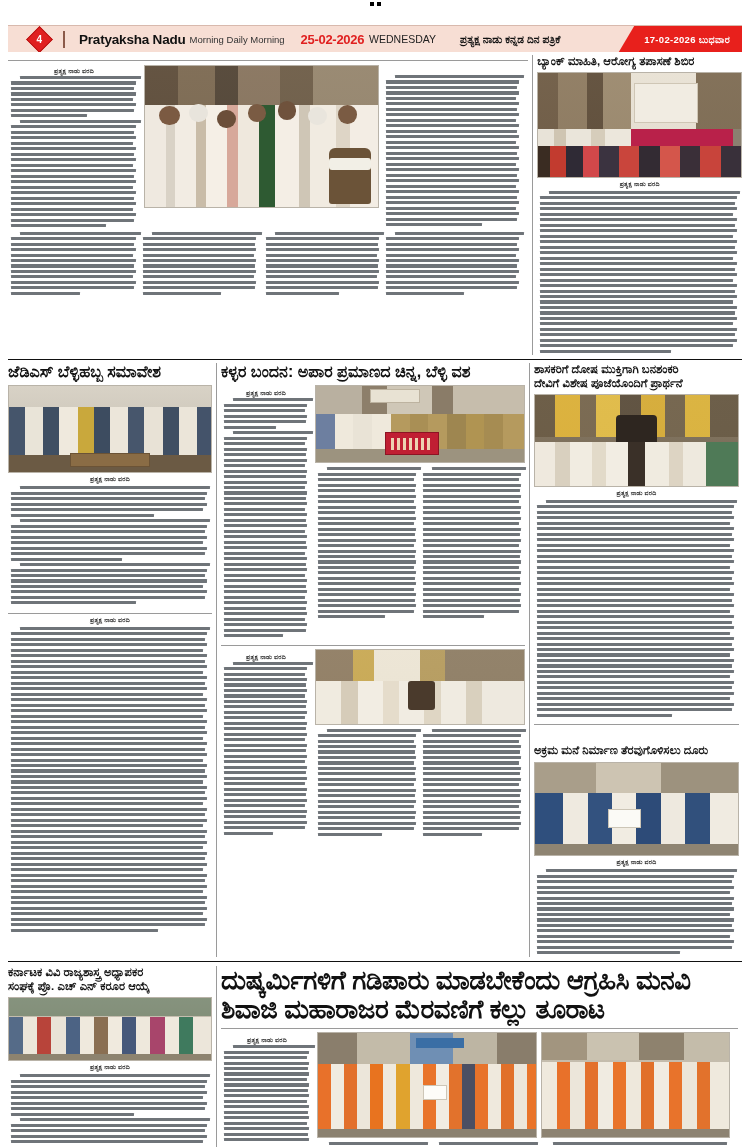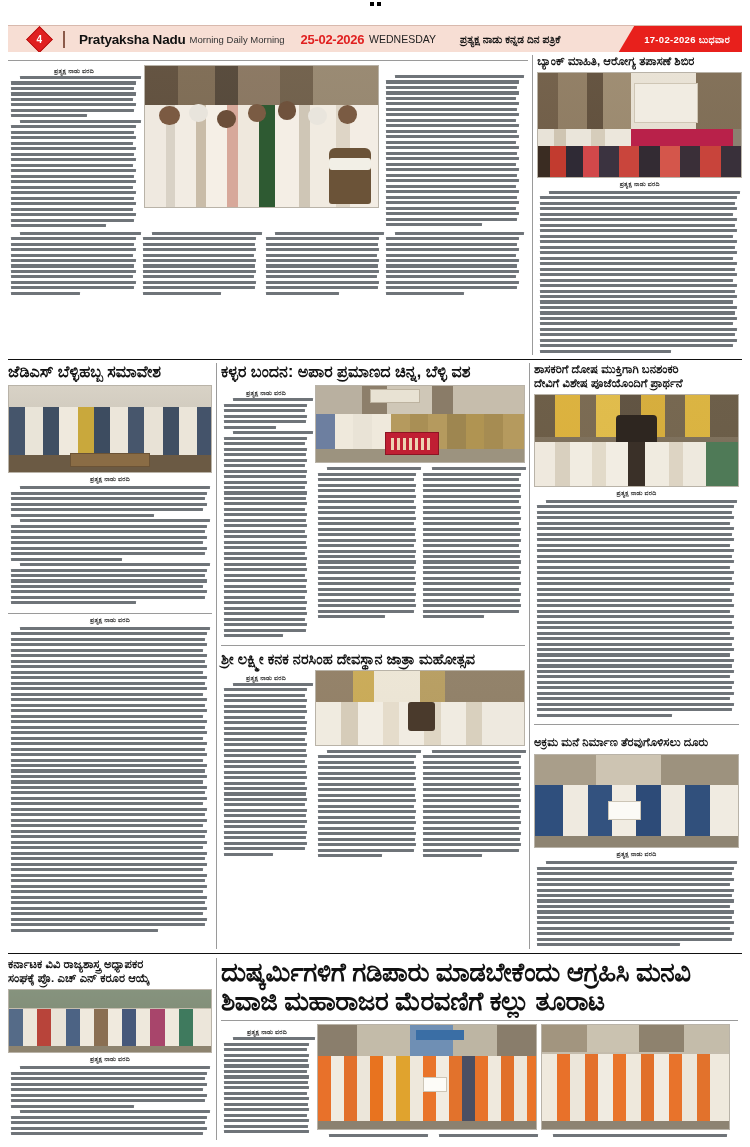--- a/index.html
+++ b/index.html
@@ -529,21 +529,20 @@
                 <div class="ln" style="width:99%"></div>
               <div class="ln" style="width:97%"></div>
                 <div class="ln" style="width:62%"></div>
             </div>
           </div>
         </div>
       </div>
 
       <div class="rule-thin" style="margin-top:5px;"></div>
 
-      <div class="hl-sec" style="margin-top:5px;font-size:14.5px;">ಶ್ರೀ ಲಕ್ಷ್ಮೀ ಕನಕ ನರಸಿಂಹ ದೇವಸ್ಥಾನ ಜಾತ್ರಾ ಮಹೋತ್ಸವ</div>
       <div class="row" style="margin-top:3px;">
         <div class="col body-col" style="width:90px;">
           <div class="byline">ಪ್ರತ್ಯಕ್ಷ ನಾಡು ವರದಿ</div>
           <div class="ln i" style="width:95%"></div>
             <div class="ln" style="width:99%"></div>
           <div class="ln" style="width:97%"></div>
             <div class="ln" style="width:99%"></div>
           <div class="ln" style="width:98%"></div>
             <div class="ln" style="width:99%"></div>
           <div class="ln" style="width:97%"></div>
@@ -683,21 +682,21 @@
           <div class="ln" style="width:99%"></div>
         <div class="ln" style="width:98%"></div>
           <div class="ln" style="width:99%"></div>
         <div class="ln" style="width:97%"></div>
           <div class="ln" style="width:99%"></div>
         <div class="ln" style="width:98%"></div>
           <div class="ln" style="width:68%"></div>
       </div>
 
       <div class="rule-thin" style="margin-top:5px;"></div>
-      <div class="hl-sec-sm" style="margin-top:11px;">ಅಕ್ರಮ ಮನೆ ನಿರ್ಮಾಣ ತೆರವುಗೊಳಿಸಲು ದೂರು</div>
+      <div class="hl-sec-sm" style="margin-top:19px;">ಅಕ್ರಮ ಮನೆ ನಿರ್ಮಾಣ ತೆರವುಗೊಳಿಸಲು ದೂರು</div>
       <div class="photo" style="height:94px;margin-top:4px;">
         <div class="sky" style="background:linear-gradient(180deg,#cfc8ba 0%,#b6ae9e 100%);"></div>
         <div style="position:absolute;left:0;top:0;width:100%;height:34%;background:
            linear-gradient(90deg,#a99e8a 0 30%,#cdc4b2 30% 62%,#9d927e 62% 100%);"></div>
         <div style="position:absolute;left:0;bottom:10%;width:100%;height:58%;background:
            linear-gradient(90deg,#2f4f7d 0 14%,#efeae0 14% 26%,#33527f 26% 38%,#f1ece2 38% 50%,#2d4b78 50% 62%,#eee9df 62% 74%,#31507c 74% 86%,#f0ebe1 86% 100%);"></div>
         <div style="position:absolute;left:36%;bottom:30%;width:16%;height:20%;background:#fbfaf6;border:1px solid #ccc5b6;"></div>
         <div style="position:absolute;left:0;bottom:0;width:100%;height:12%;background:#8e8472;"></div>
       </div>
       <div class="byline">ಪ್ರತ್ಯಕ್ಷ ನಾಡು ವರದಿ</div>

